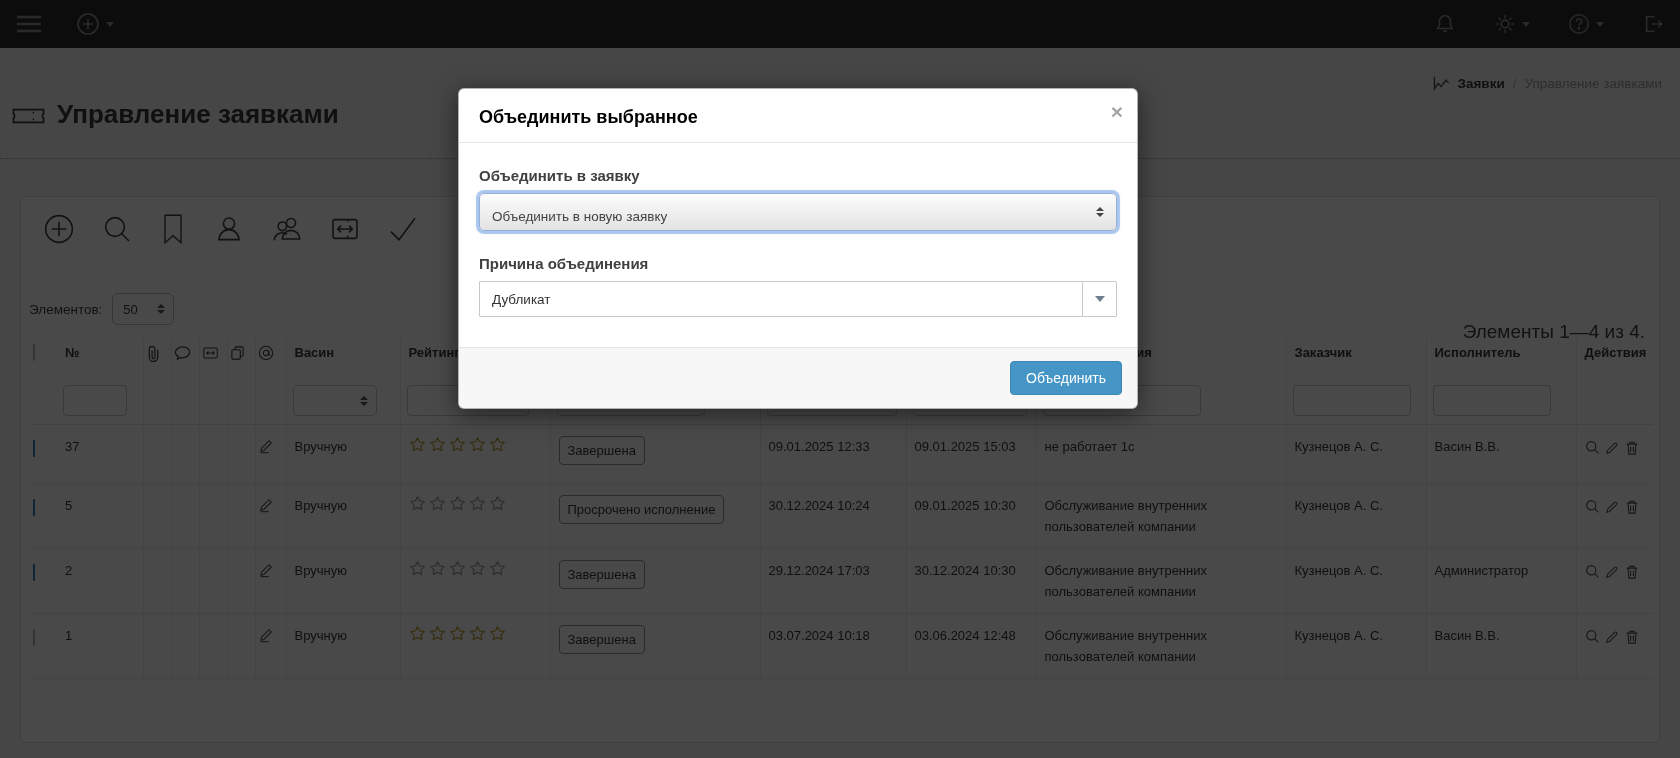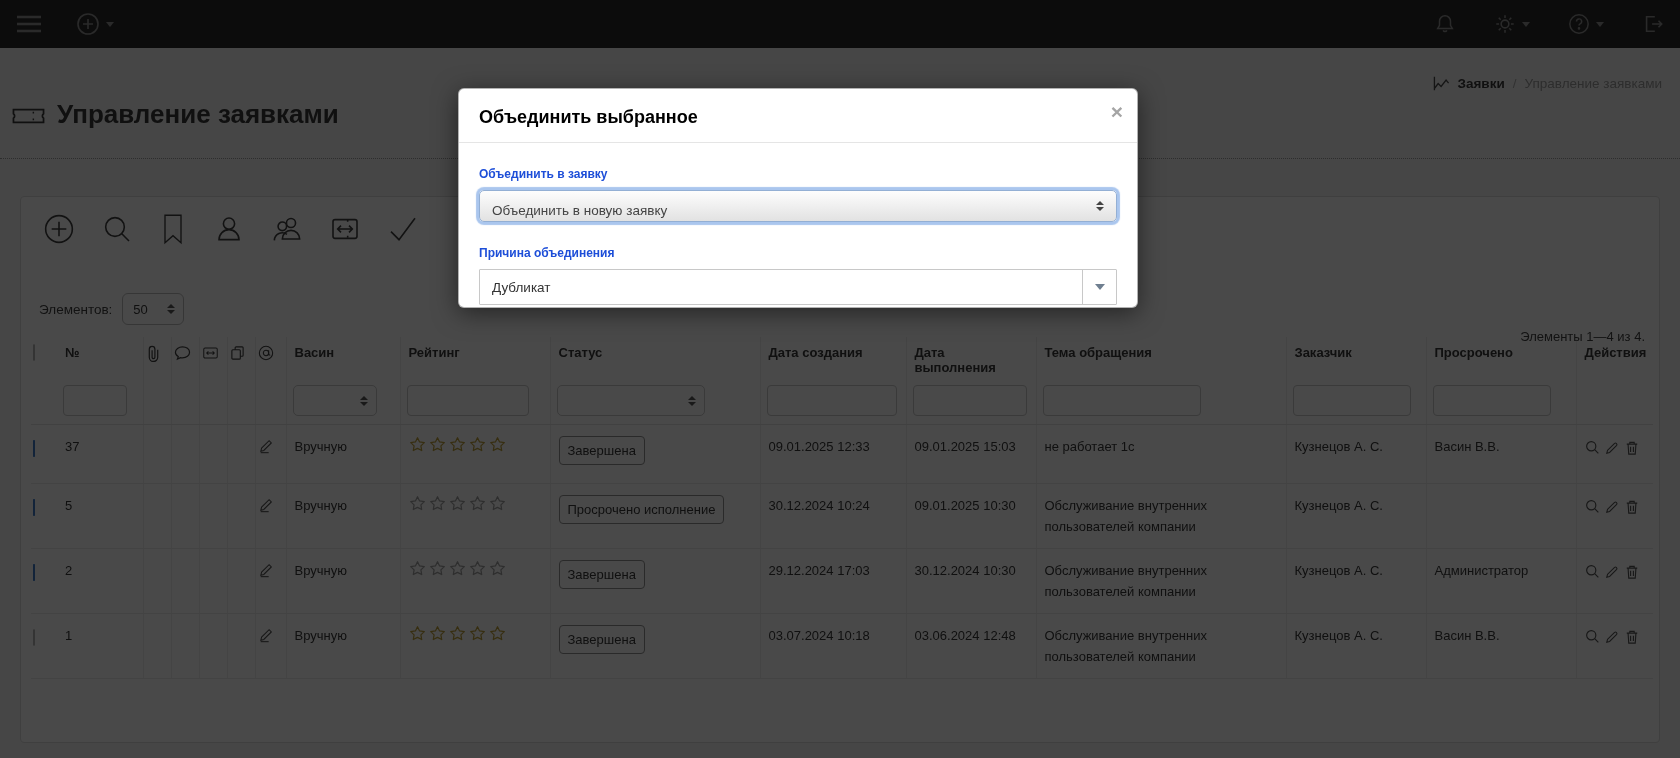--- a/index.html
+++ b/index.html
@@ -44,22 +44,22 @@
 
   
   .card {
     position:absolute; left:20px; top:196px; width:1640px; height:547px;
     background:#fff; border:1px solid #d9d9d9; border-radius:4px;
     padding:14px 8px 0 8px; z-index:1;
   }
   .toolbar { display:flex; align-items:center; margin:2px 0 0 14px; }
   .tb-ic { color:#3a3a3a; margin-right:26px; cursor:pointer; }
 
-  .list-meta { margin-top:48px; margin-left:10px; display:flex; align-items:center; font-size:13.5px; color:#3c3c3c; height:32px; }
-  .range-info { position:absolute; right:14px; top:132px; font-size:13px; color:#3c3c3c; }
+  .list-meta { margin-top:48px; display:flex; align-items:center; font-size:13.5px; color:#3c3c3c; height:32px; }
+  .range-info { position:absolute; right:14px; top:124px; font-size:19px; color:#3c3c3c; }
 
   .sel-box {
     position:relative; height:32px; background:#fff; border:1px solid #bbb;
     border-radius:6px; display:inline-flex; align-items:center;
     padding:0 24px 0 10px; font-size:13px; color:#333; cursor:pointer;
   }
   .per-page { width:62px; margin-left:10px; }
   .stepper { position:absolute; right:8px; top:50%; transform:translateY(-50%); }
   .stepper i { display:block; width:0; height:0; border-left:4px solid transparent; border-right:4px solid transparent; }
   .stepper .up { border-bottom:4px solid #555; margin-bottom:2px; }
@@ -91,23 +91,23 @@
   .backdrop { position:absolute; inset:0; background:rgba(3,3,3,0.72); z-index:10; }
   .modal {
     position:absolute; left:458px; top:88px; width:680px; z-index:20;
     background:#fff; border:1px solid rgba(0,0,0,0.3); border-radius:6px;
     box-shadow:0 5px 25px rgba(0,0,0,0.5);
   }
   .modal-header { position:relative; padding:18px 20px 14px 20px; border-bottom:1px solid #e5e5e5; }
   .modal-title { font-size:18px; font-weight:bold; color:#000000; }
   .modal-close { position:absolute; right:14px; top:12px; font-size:21px; font-weight:bold; color:#a5a5a5; cursor:pointer; line-height:1; background:none; border:none; font-family:inherit; }
   .modal-body { padding:18px 20px 2px 20px; }
-  .fld-label { font-size:12px; font-weight:bold; color:#1d4ed8; margin:6px 0 9px 0; }
+  .fld-label { font-size:15px; font-weight:bold; color:#404040; margin:6px 0 9px 0; }
   .sel-native {
-    position:relative; height:32px; border-radius:5px; cursor:pointer;
+    position:relative; height:38px; border-radius:5px; cursor:pointer;
     background:linear-gradient(180deg,#fdfdfd 0%,#eeeeee 55%,#e2e2e2 100%);
     border:1px solid #93afd4; box-shadow:0 0 1px 3px #aac6ee;
     display:flex; align-items:center; padding:8px 30px 0 12px;
     font-size:13.5px; color:#444; margin-bottom:24px;
   }
   .sel-combo {
     position:relative; height:36px; border:1px solid #c8c8c8; background:#fff;
     display:flex; align-items:center; padding:0 46px 0 12px; font-size:13.5px;
     color:#333; cursor:pointer; border-radius:1px;
   }
@@ -309,21 +309,21 @@
               <path d="M12 6v3.6c0 1.4.8 2 1.8 1.6"></path>
             </svg>
         </th>
         <th>Васин</th>
         <th>Рейтинг</th>
         <th>Статус</th>
         <th>Дата создания</th>
         <th>Дата выполнения</th>
         <th>Тема обращения</th>
         <th>Заказчик</th>
-        <th>Просрочено</th>
+        <th>Исполнитель</th>
         <th style="border-right:none;">Действия</th>
       </tr>
       <tr class="filter-row">
         <td style="border-right:none;"></td>
         <td><input class="f-input" style="width: 64px;"></td>
         <td></td>
           <td></td>
           <td></td>
           <td></td>
           <td></td>
@@ -671,13 +671,16 @@
         </span>
     </div>
     <div class="fld-label">Причина объединения</div>
     <div class="sel-combo">
       <span>Дубликат</span>
       <span class="combo-arrow-box">
           <i></i>
         </span>
     </div>
   </div>
+  <div class="modal-footer">
+    <button class="btn-primary">Объединить</button>
+  </div>
 </div>
 
 </body></html>

